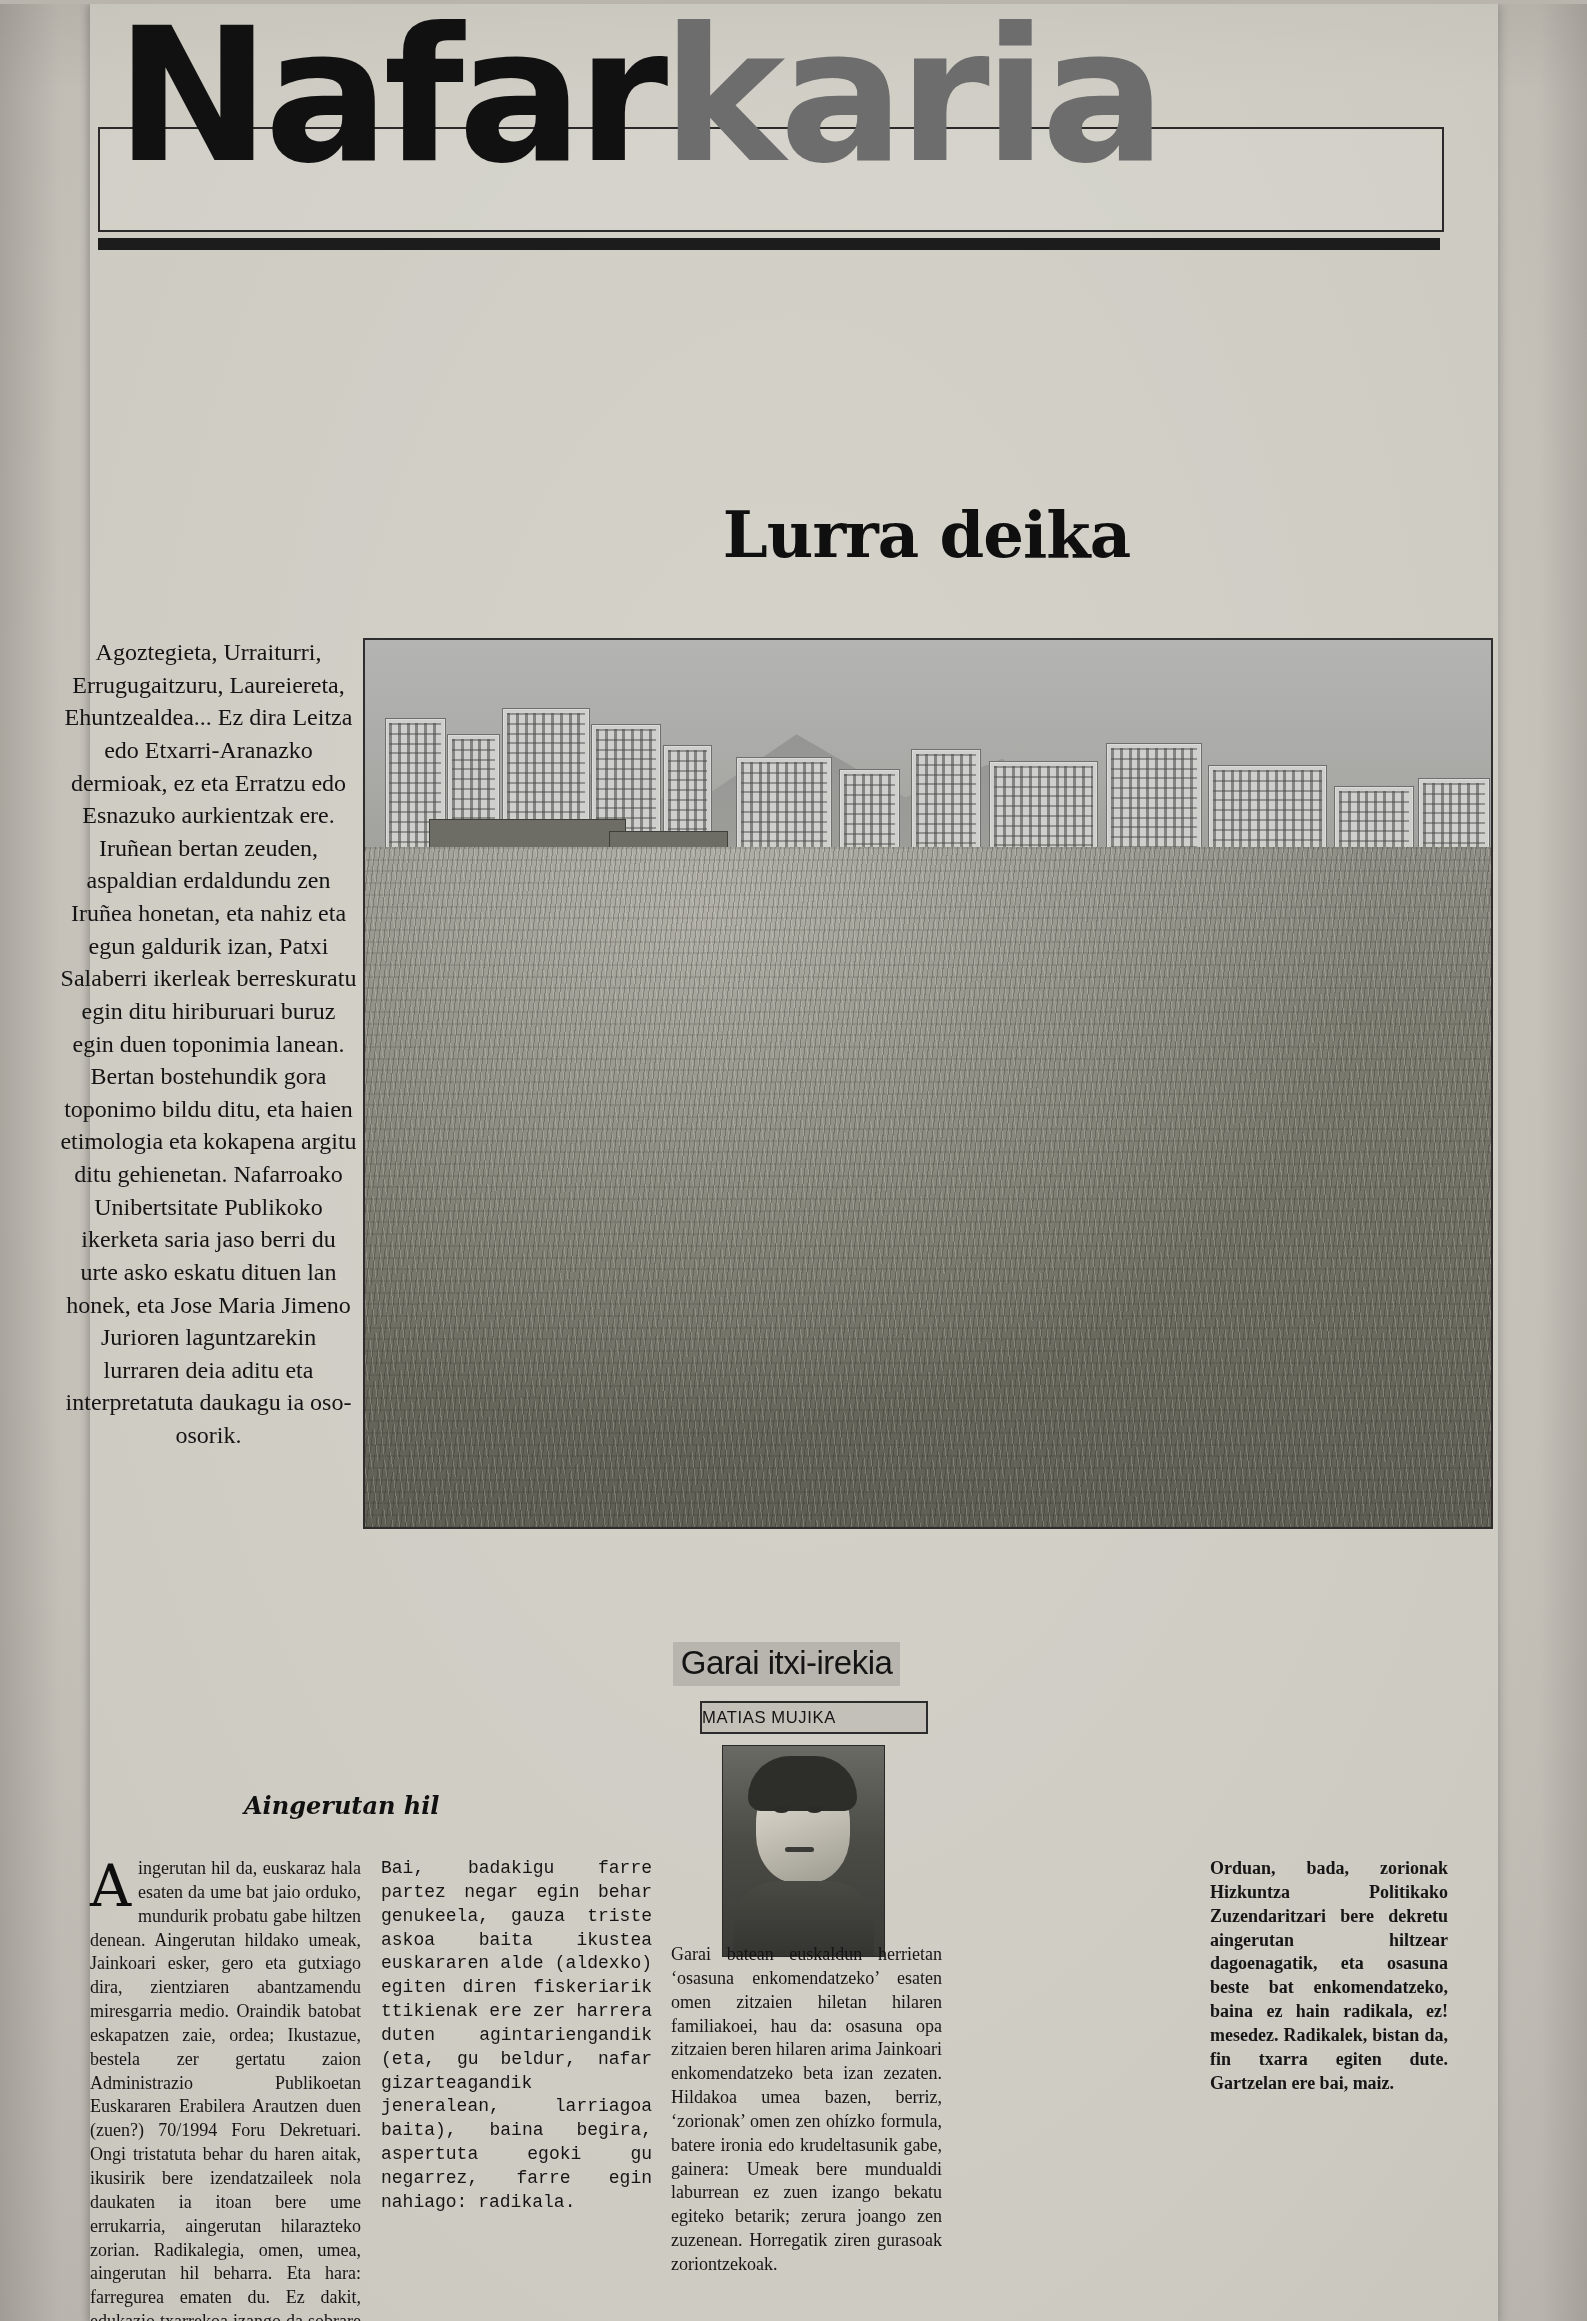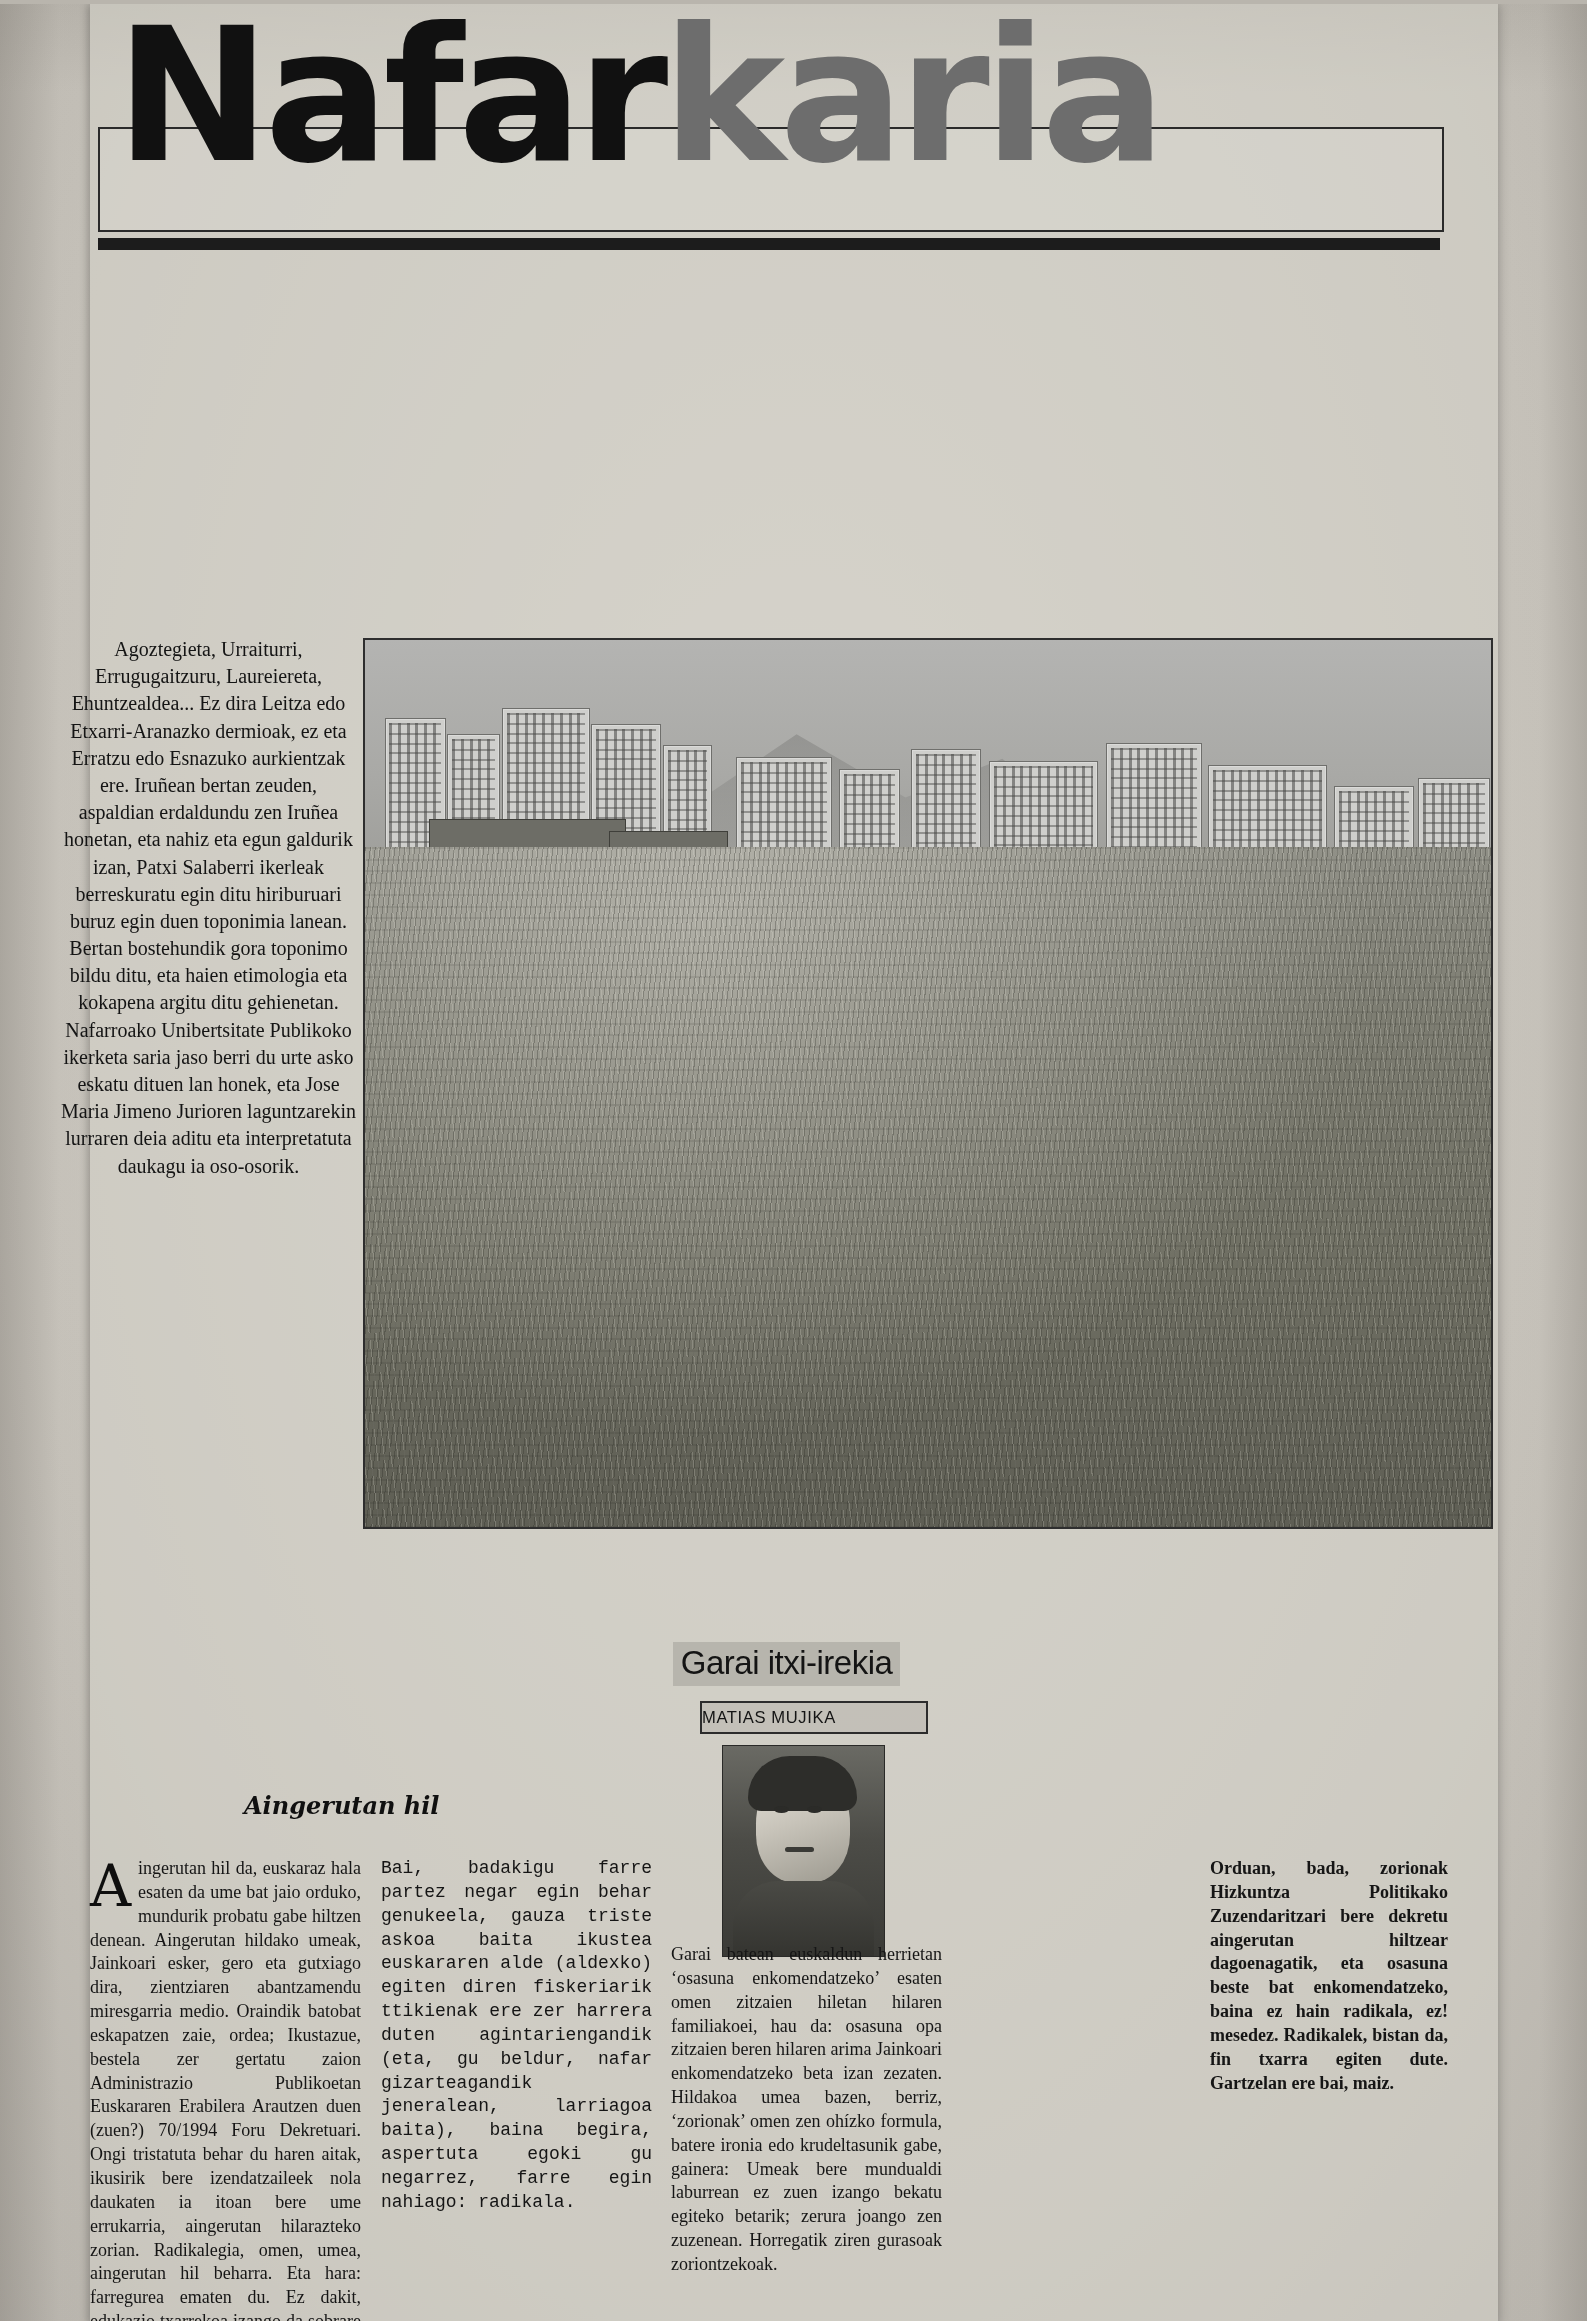--- a/index.html
+++ b/index.html
@@ -112,21 +112,21 @@
   }
 
   
   .lead {
     position: absolute;
     left: 60px;
     top: 632px;
     width: 297px;
     text-align: center;
     font-family: "Liberation Serif", serif;
-    font-size: 20px;
+    font-size: 24px;
     line-height: 1.36;
     color: #141414;
     hyphens: auto;
   }
 
   
   .photo {
     position: absolute;
     left: 363px;
     top: 634px;
@@ -311,20 +311,21 @@
 
     <div class="masthead">
       <div class="masthead-frame"></div>
       <div class="masthead-title">
         <span class="mh-a">Nafar</span><span class="mh-b">karia</span>
       </div>
       <div class="masthead-rule"></div>
     </div>
 
 
+    <div class="headline">Lurra deika</div>
 
     <div class="lead">Agoztegieta, Urraiturri, Errugugaitzuru, Laureiereta, Ehuntzealdea... Ez dira Leitza edo Etxarri-Aranazko dermioak, ez eta Erratzu edo Esnazuko aurkientzak ere. Iruñean bertan zeuden, aspaldian erdaldundu zen Iruñea honetan, eta nahiz eta egun galdurik izan, Patxi Salaberri ikerleak berreskuratu egin ditu hiriburuari buruz egin duen toponimia lanean. Bertan bostehundik gora toponimo bildu ditu, eta haien etimologia eta kokapena argitu ditu gehienetan. Nafarroako Unibertsitate Publikoko ikerketa saria jaso berri du urte asko eskatu dituen lan honek, eta Jose Maria Jimeno Jurioren laguntzarekin lurraren deia aditu eta interpretatuta daukagu ia oso-osorik.</div>
 
     <div class="photo">
       <div class="ph-sky"></div>
       <div class="ph-mount"></div>
 
       <div class="bld" style="left:19.5px; top:78px; width:59px; height:166px;"></div>
       <div class="bld" style="left:82px; top:94px; width:51px; height:152px;"></div>
       <div class="bld" style="left:137px; top:68px; width:86px; height:177px;"></div>

